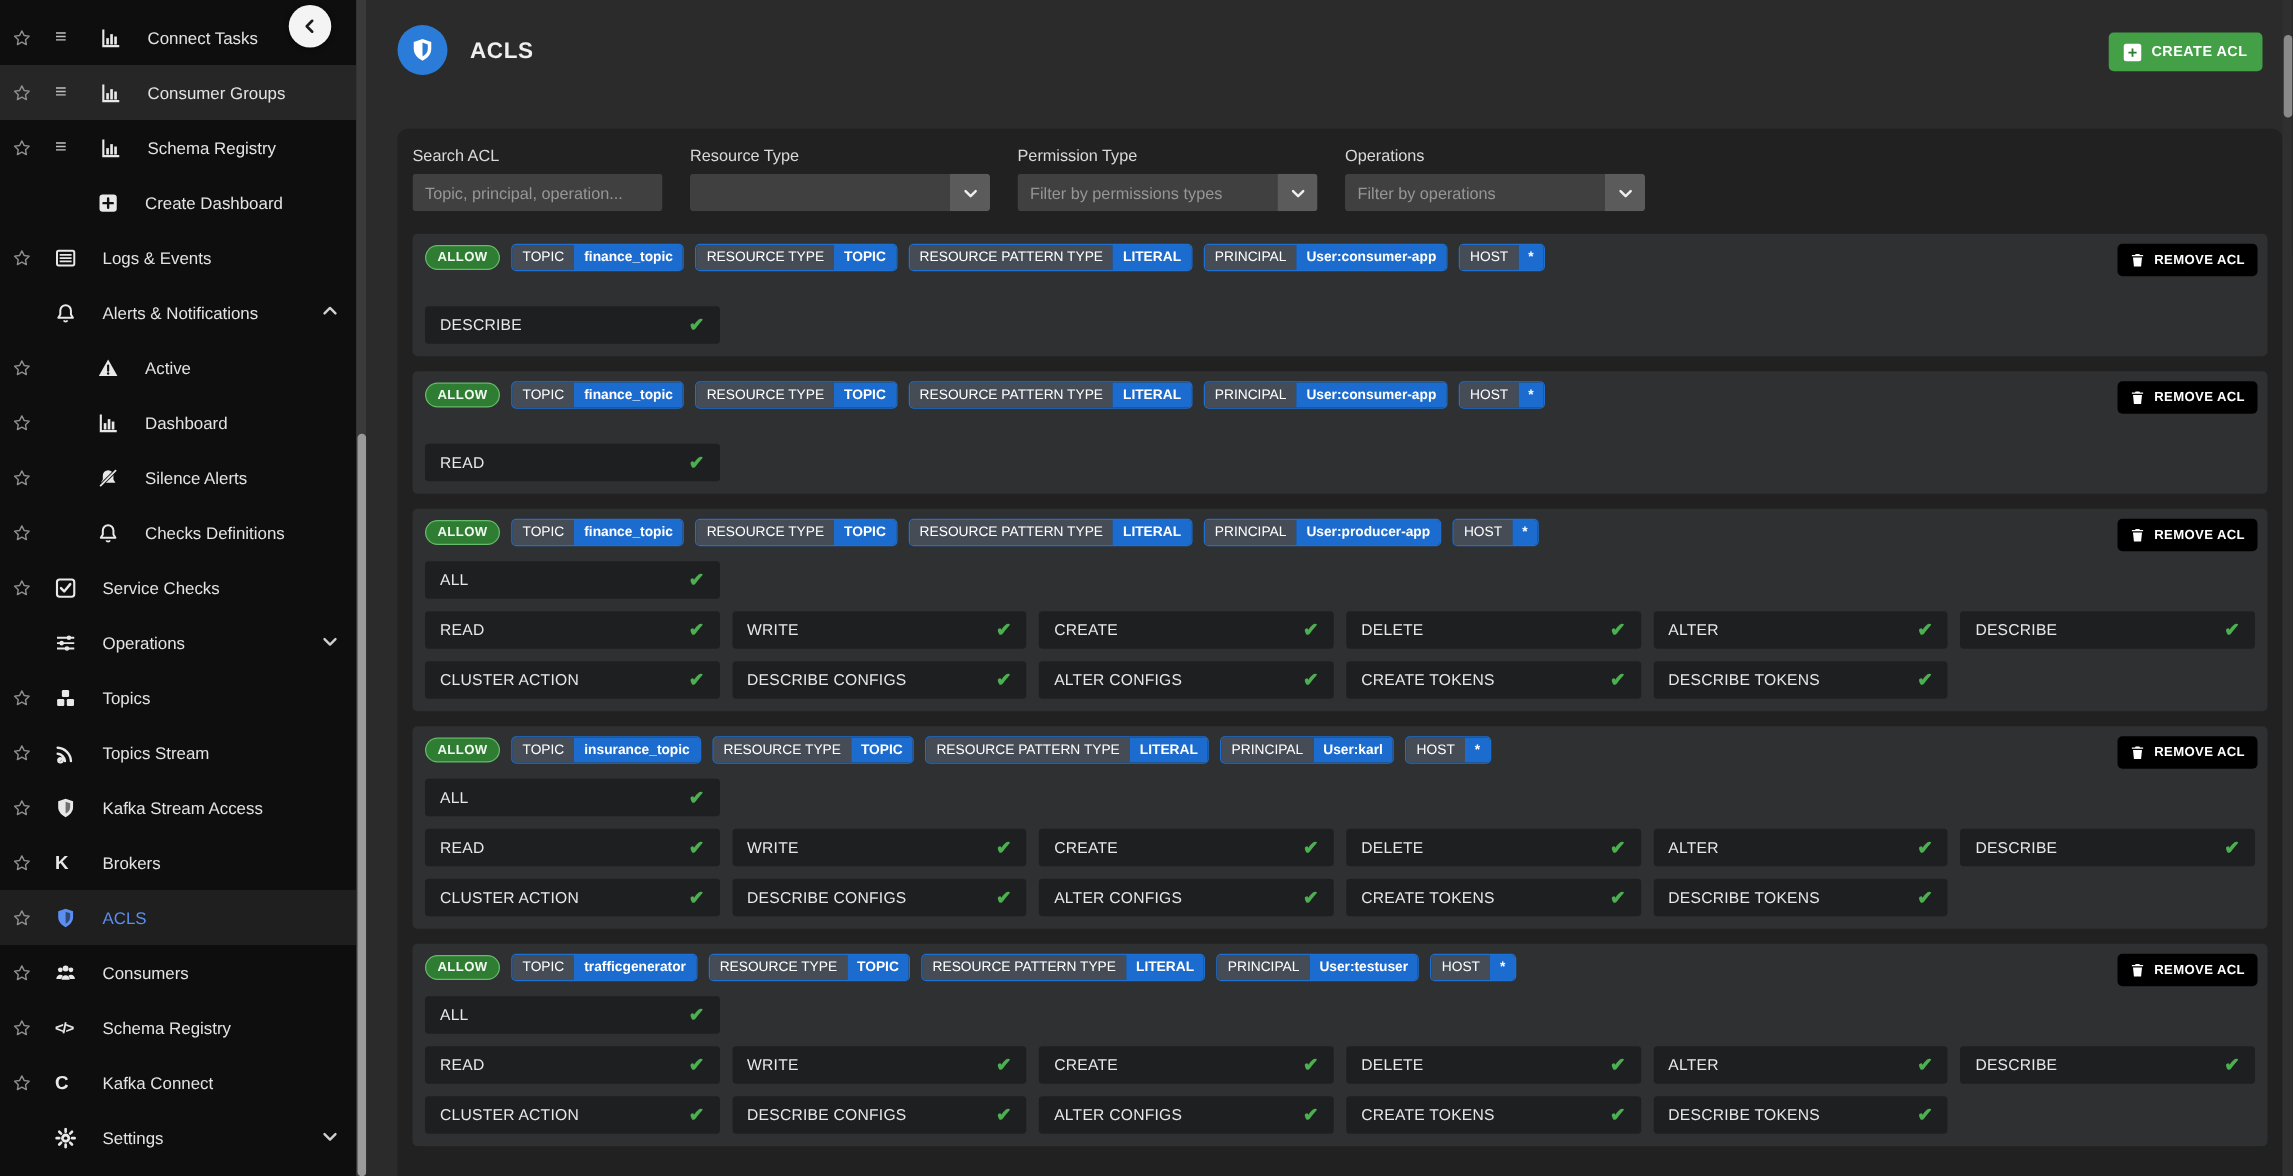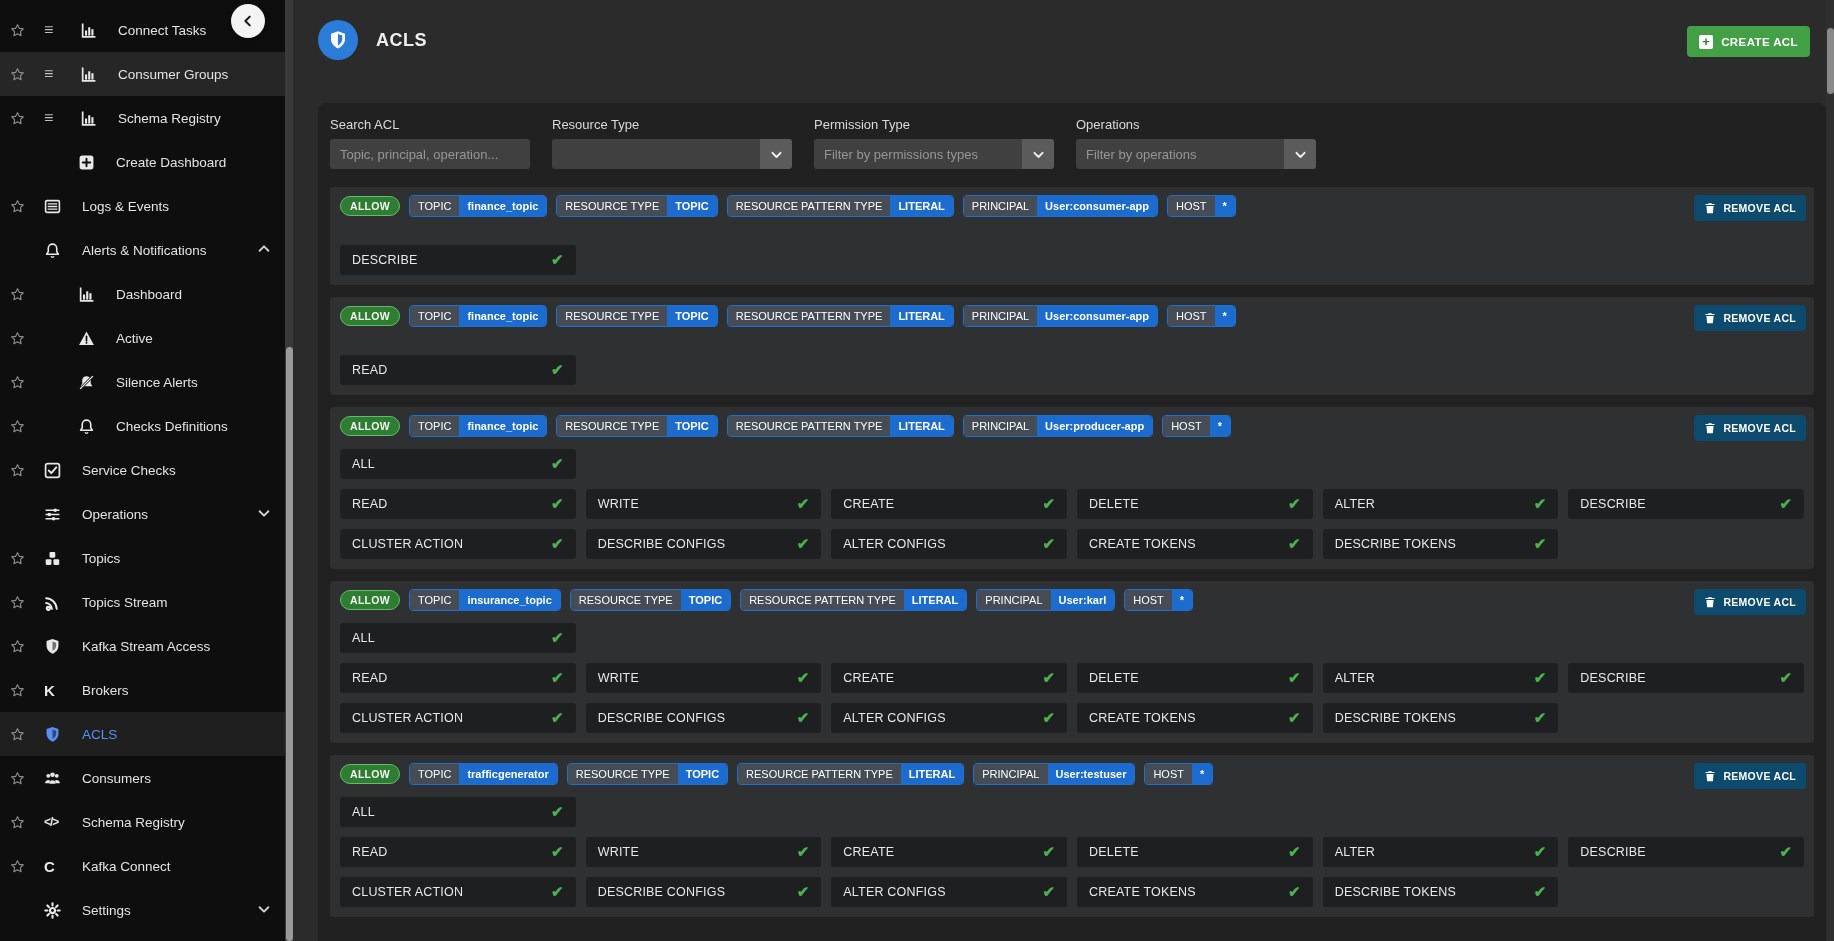--- a/index.html
+++ b/index.html
@@ -74,21 +74,21 @@
   .card-head { display:flex; align-items:center; gap:9px; height:22px; }
   .card-head.mb-big { margin-bottom:28px; }
   .card-head.mb-small { margin-bottom:12px; }
   .allow-pill { border:1.5px solid #66bb6a; background:#2e7d32; color:#f1f8f1;
     font-size:10.5px; font-weight:bold; padding:3px 9px; border-radius:11px; letter-spacing:.3px; }
   .attr-badge { display:inline-flex; border:1px solid #1d6fd1; border-radius:4px;
     overflow:hidden; font-size:11px; color:#fff; }
   .attr-badge .k { background:#454c56; padding:4px 8px; }
   .attr-badge .v { background:#1b6cce; padding:4px 8px; font-weight:bold; }
   .remove-btn { position:absolute; right:8px; top:8px; height:26px; padding:0 10px;
-    background:#0c4a6e; color:#fff; border:none; border-radius:4px; font-size:10.5px;
+    background:#000000; color:#fff; border:none; border-radius:4px; font-size:10.5px;
     font-weight:bold; letter-spacing:.3px; display:flex; align-items:center; gap:7px; cursor:pointer;
     font-family:"Liberation Sans", sans-serif; }
   .remove-btn svg { width:12px; height:12px; }
   .op-row { display:grid; grid-template-columns:repeat(6, 1fr); gap:10px; margin-top:10px; }
   .op-row:first-of-type { margin-top:0; }
   .op-cell { background:#1e1f21; border-radius:3px; height:30px; display:flex;
     align-items:center; justify-content:space-between; padding:0 12px; }
   .op-name { color:#e8e8e8; font-size:12.5px; letter-spacing:.2px; }
   .op-check { color:#4caf50; font-size:15px; font-weight:bold; }
 
@@ -193,43 +193,43 @@
       </div>
       <div class="srow">
         <span class="slot-star">
           <svg viewBox="0 0 16 16" style="width: 15px; height: 15px;">
             <path d="M8 1.8l1.9 3.9 4.3.6-3.1 3 .7 4.2L8 11.5l-3.8 2 .7-4.2-3.1-3 4.3-.6z" fill="none" stroke="currentColor" stroke-width="1.2" stroke-linejoin="round"></path>
           </svg>
         </span>
         <span class="slot-pad"></span>
         <span class="slot-icon">
           <svg viewBox="0 0 16 16">
+            <path d="M8 1.5L15 14H1z" fill="currentColor"></path>
+            <path d="M8 6v4" stroke="#0e0e0e" stroke-width="1.6" stroke-linecap="round"></path>
+            <circle cx="8" cy="12" r="0.9" fill="#0e0e0e"></circle>
+          </svg>
+        </span>
+        <span>Active</span>
+      </div>
+      <div class="srow">
+        <span class="slot-star">
+          <svg viewBox="0 0 16 16" style="width: 15px; height: 15px;">
+            <path d="M8 1.8l1.9 3.9 4.3.6-3.1 3 .7 4.2L8 11.5l-3.8 2 .7-4.2-3.1-3 4.3-.6z" fill="none" stroke="currentColor" stroke-width="1.2" stroke-linejoin="round"></path>
+          </svg>
+        </span>
+        <span class="slot-pad"></span>
+        <span class="slot-icon">
+          <svg viewBox="0 0 16 16">
             <path d="M2.5 1.5v12.5h12" fill="none" stroke="currentColor" stroke-width="1.6"></path>
             <rect x="4.7" y="8" width="2" height="4.8" fill="currentColor"></rect>
             <rect x="7.7" y="5" width="2" height="7.8" fill="currentColor"></rect>
             <rect x="10.7" y="6.8" width="2" height="6" fill="currentColor"></rect>
           </svg>
         </span>
         <span>Dashboard</span>
-      </div>
-      <div class="srow">
-        <span class="slot-star">
-          <svg viewBox="0 0 16 16" style="width: 15px; height: 15px;">
-            <path d="M8 1.8l1.9 3.9 4.3.6-3.1 3 .7 4.2L8 11.5l-3.8 2 .7-4.2-3.1-3 4.3-.6z" fill="none" stroke="currentColor" stroke-width="1.2" stroke-linejoin="round"></path>
-          </svg>
-        </span>
-        <span class="slot-pad"></span>
-        <span class="slot-icon">
-          <svg viewBox="0 0 16 16">
-            <path d="M8 1.5L15 14H1z" fill="currentColor"></path>
-            <path d="M8 6v4" stroke="#0e0e0e" stroke-width="1.6" stroke-linecap="round"></path>
-            <circle cx="8" cy="12" r="0.9" fill="#0e0e0e"></circle>
-          </svg>
-        </span>
-        <span>Active</span>
       </div>
       <div class="srow">
         <span class="slot-star">
           <svg viewBox="0 0 16 16" style="width: 15px; height: 15px;">
             <path d="M8 1.8l1.9 3.9 4.3.6-3.1 3 .7 4.2L8 11.5l-3.8 2 .7-4.2-3.1-3 4.3-.6z" fill="none" stroke="currentColor" stroke-width="1.2" stroke-linejoin="round"></path>
           </svg>
         </span>
         <span class="slot-pad"></span>
         <span class="slot-icon">
           <svg viewBox="0 0 16 16">

